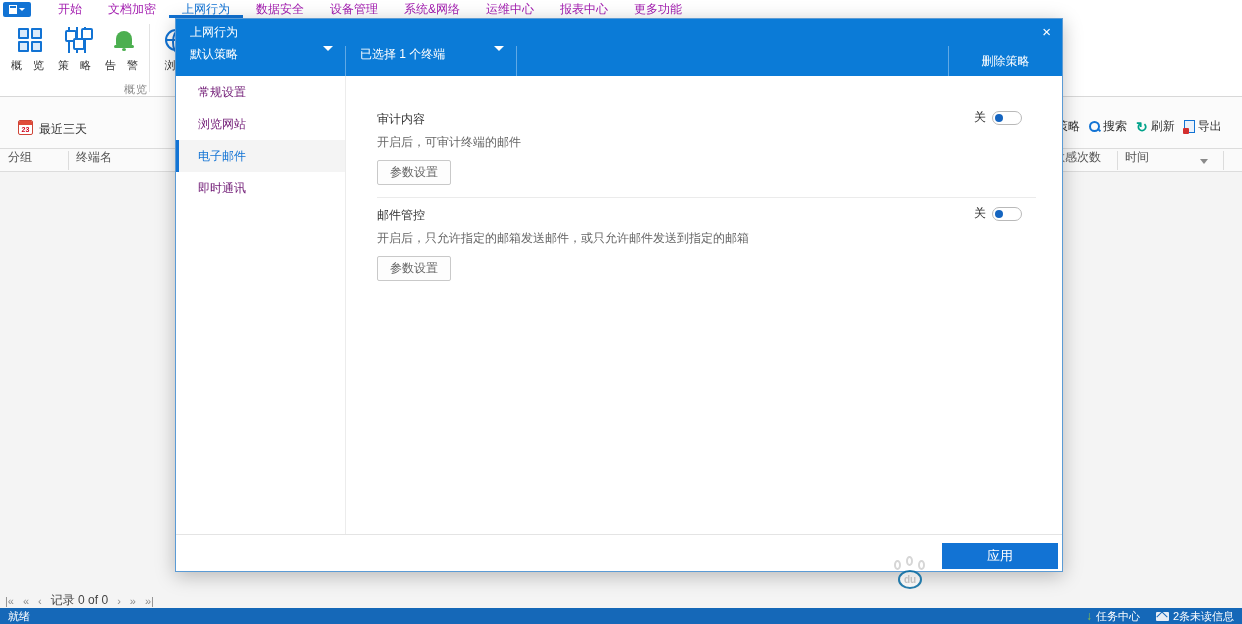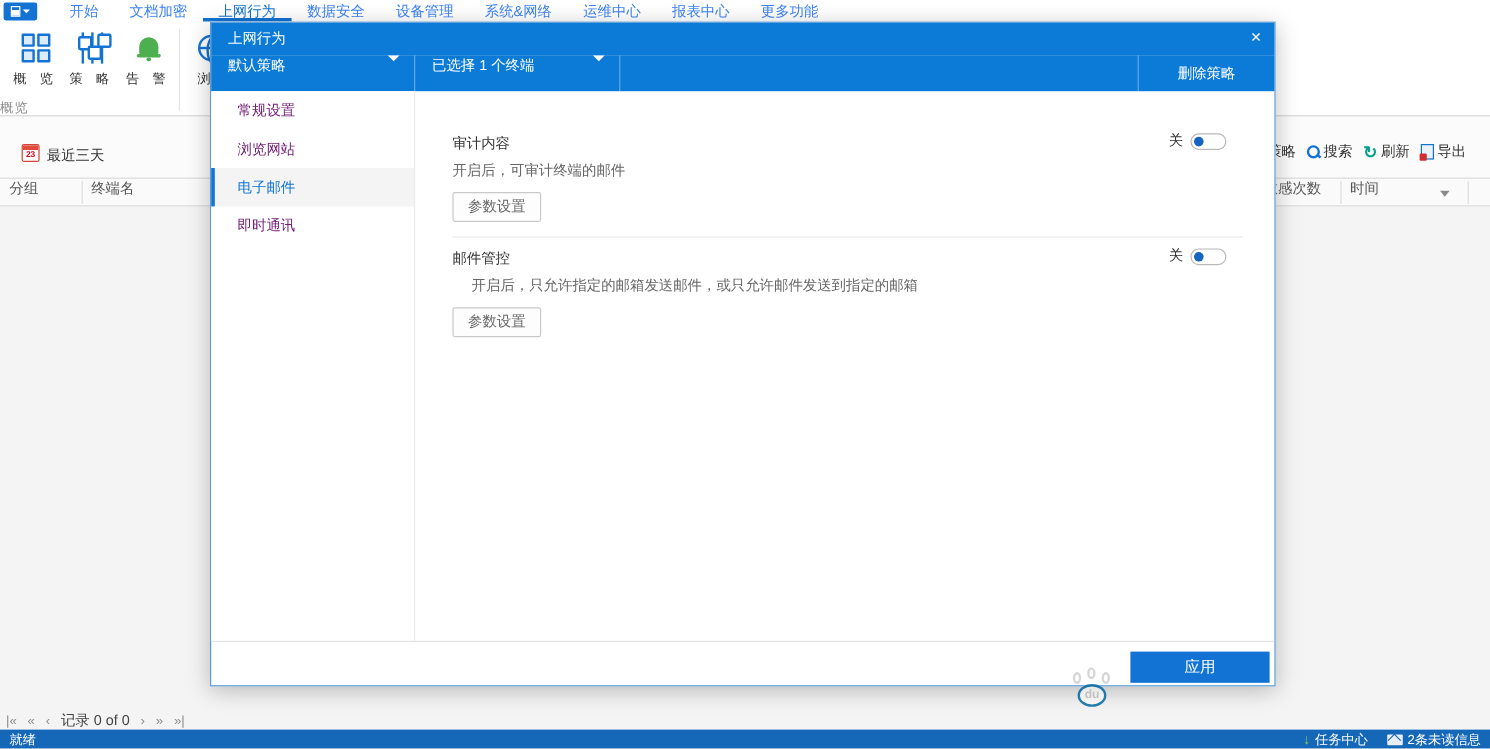--- a/index.html
+++ b/index.html
@@ -6,31 +6,31 @@
   body { font-family:"Liberation Sans", sans-serif; }
   .screen { position:relative; width:1242px; height:624px; background:#fff; overflow:hidden; }
 
   
   .menubar { position:absolute; left:0; top:0; width:1242px; height:18px; background:#fff; display:flex; align-items:center; z-index:2; }
   .app-btn { margin-left:3px; width:28px; height:15px; background:#1273d4; border-radius:2px; color:#fff;
              display:flex; align-items:center; justify-content:center; font-size:9px; gap:2px; }
   .app-glyph { width:8px; height:9px; border:1px solid #fff; background:linear-gradient(#1273d4 2px, #fff 2px); }
   .app-caret { width:0; height:0; border-left:3px solid transparent; border-right:3px solid transparent; border-top:3px solid #fff; }
   .menu-items { display:flex; margin-left:14px; }
-  .menu-item { padding:1px 13px 0; font-size:12px; color:#3b82f6; height:18px; line-height:16px; cursor:default; }
+  .menu-item { padding:1px 13px 0; font-size:12px; color:#a21caf; height:18px; line-height:16px; cursor:default; }
   .menu-item.active { color:#1273d4; box-shadow: inset 0 -3px 0 #1273d4; }
 
   
   .ribbon { position:absolute; left:0; top:18px; width:1242px; height:79px; background:#fff; border-bottom:1px solid #d8d8d8; z-index:1; }
   .ribbon-inner { display:flex; padding-left:6px; }
   .rb-btn { width:47px; padding-top:7px; text-align:center; }
   .rb-icon { height:30px; display:flex; align-items:center; justify-content:center; }
   .rb-label { font-size:11px; color:#333; letter-spacing:4px; margin-top:3px; white-space:nowrap; }
   .rb-sep { width:1px; height:68px; background:#e3e3e3; margin:6px 2px 0; }
-  .group-label { position:absolute; left:0; top:64px; width:148px; text-align:left; font-size:11px; color:#8a8a8a; letter-spacing:1px; }
+  .group-label { position:absolute; left:0; top:64px; width:148px; text-align:right; font-size:11px; color:#8a8a8a; letter-spacing:1px; }
 
   .icon-grid { display:grid; grid-template-columns:11px 11px; grid-gap:2px; }
   .icon-grid span { width:11px; height:11px; border:2px solid #1273d4; background:#dcebfb; border-radius:1px; }
   .icon-sliders { display:flex; gap:6px; height:26px; align-items:stretch; }
   .icon-sliders i { position:relative; width:2px; background:#1273d4; display:block; }
   .icon-sliders i::after { content:""; position:absolute; left:-3px; width:8px; height:8px; background:#fff; border:2px solid #1273d4; border-radius:2px; }
   .icon-sliders i:nth-child(1)::after { top:3px; } .icon-sliders i:nth-child(2)::after { bottom:3px; } .icon-sliders i:nth-child(3)::after { top:1px; }
   .icon-bell { position:relative; width:20px; height:20px; }
   .icon-bell::before { content:""; position:absolute; left:2px; top:1px; width:16px; height:15px; background:#4caf50; border-radius:8px 8px 2px 2px; }
   .icon-bell::after { content:""; position:absolute; left:0; top:15px; width:20px; height:3px; background:#4caf50; border-radius:2px; }
@@ -273,21 +273,21 @@
         <div class="param-btn" style="top:84px;">参数设置</div>
         <div class="sec-divider" style="top:121px;"></div>
 
         <div class="sec-title" style="top:131px;">邮件管控</div>
         <div class="toggle-row" style="top:129px;">
           <span class="toggle-label">关</span>
           <span class="toggle">
               <span class="toggle-dot"></span>
             </span>
         </div>
-        <div class="sec-desc" style="top:154px;margin-left:16px;">开启后，只允许指定的邮箱发送邮件，或只允许邮件发送到指定的邮箱</div>
+        <div class="sec-desc" style="top:154px;">开启后，只允许指定的邮箱发送邮件，或只允许邮件发送到指定的邮箱</div>
         <div class="param-btn" style="top:180px;">参数设置</div>
       </div>
       <div class="m-footer-divider"></div>
       <div class="apply-btn">应用</div>
     </div>
   </div>
 
   <div class="watermark">
     <span class="paw">
       <span class="paw-main">du</span>

